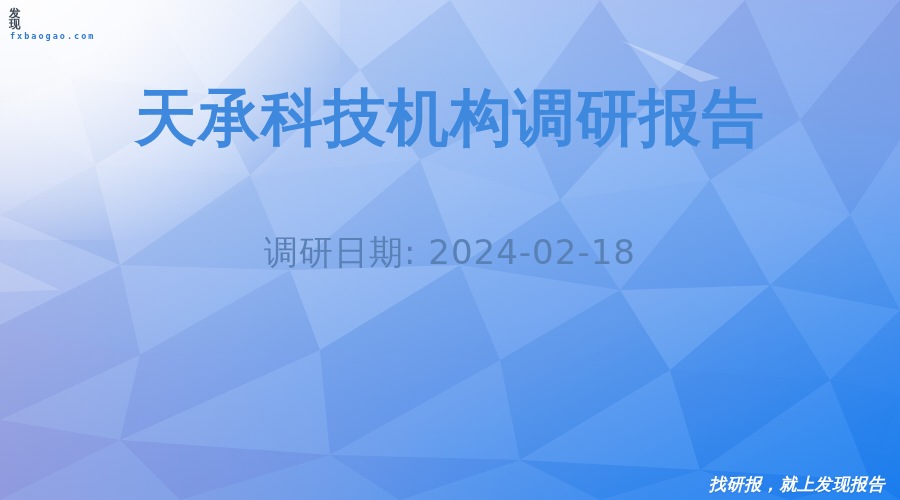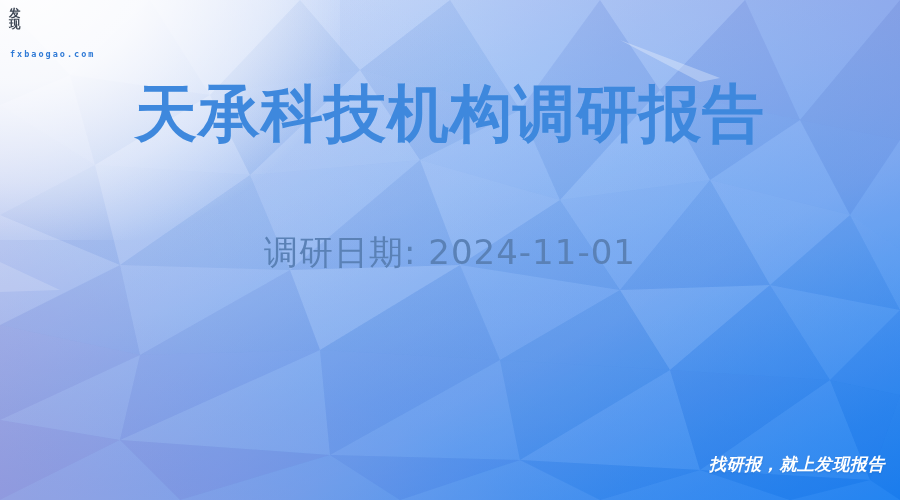--- a/index.html
+++ b/index.html
@@ -77,60 +77,60 @@
     color: #1a6fd4;
     line-height: 1;
     letter-spacing: -0.5px;
     font-family: "DejaVu Sans", "Liberation Sans", sans-serif;
   }
   .logo-url {
     font-size: 8.5px;
     font-weight: 700;
     color: #2f7ad6;
     letter-spacing: 2.0px;
-    margin-top: 19px;
+    margin-top: 1px;
     margin-left: 1px;
     font-family: "DejaVu Sans Mono", "Liberation Mono", monospace;
   }
 
   
   #title-block {
     position: absolute;
     left: 0;
     top: 84px;
     width: 900px;
     text-align: center;
   }
   #main-title {
     font-size: 62px;
     font-weight: 700;
     color: #3e88dd;
     letter-spacing: 1px;
     line-height: 1.12;
     margin: 0;
-    font-family: Liberation Mono, monospace;
+    font-family: Liberation Serif, serif;
   }
   #subtitle {
     position: absolute;
     left: 0;
     top: 230px;
     width: 900px;
     text-align: center;
     font-size: 34px;
     font-weight: 400;
     color: #5a81b6;
     letter-spacing: 1px;
     font-family: "DejaVu Sans", "Liberation Sans", sans-serif;
   }
 
   
   #slogan {
     position: absolute;
     right: 15px;
-    bottom: 24px;
+    bottom: 4px;
     font-size: 17px;
     font-weight: 700;
     font-style: italic;
     color: #ffffff;
     letter-spacing: 0.6px;
     font-family: "DejaVu Sans", "Liberation Sans", sans-serif;
     text-shadow: 0 1px 2px rgba(10,60,130,0.18);
   }
 </style>
 </head>
@@ -264,17 +264,17 @@
         <span>现</span>
       </span>
     </div>
     <span class="logo-url">fxbaogao.com</span>
   </div>
 
   <div id="title-block">
     <h1 id="main-title">天承科技机构调研报告</h1>
   </div>
 
-  <div id="subtitle">调研日期: 2024-11-01</div>
+  <div id="subtitle">调研日期: 2024-02-18</div>
 
   <div id="slogan">找研报，就上发现报告</div>
 
 </div>
 
 </body></html>

